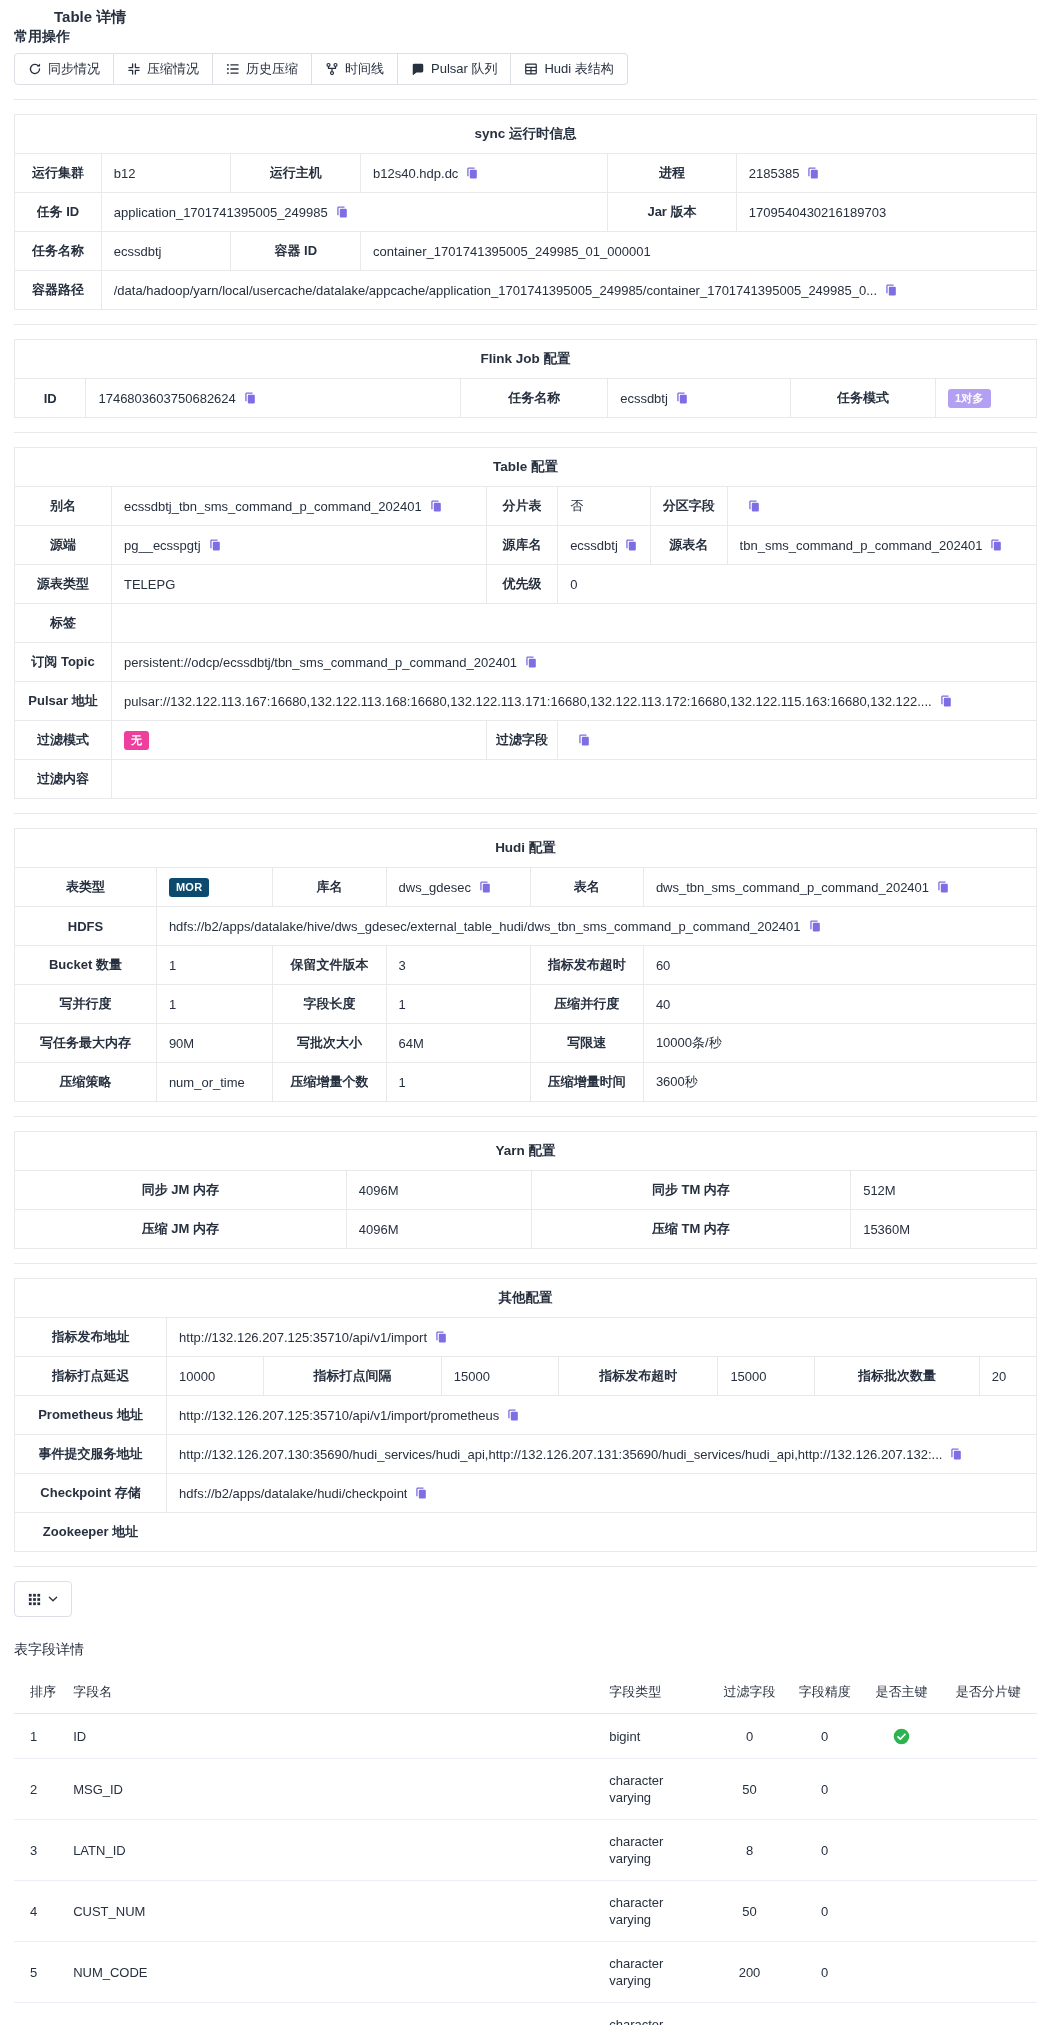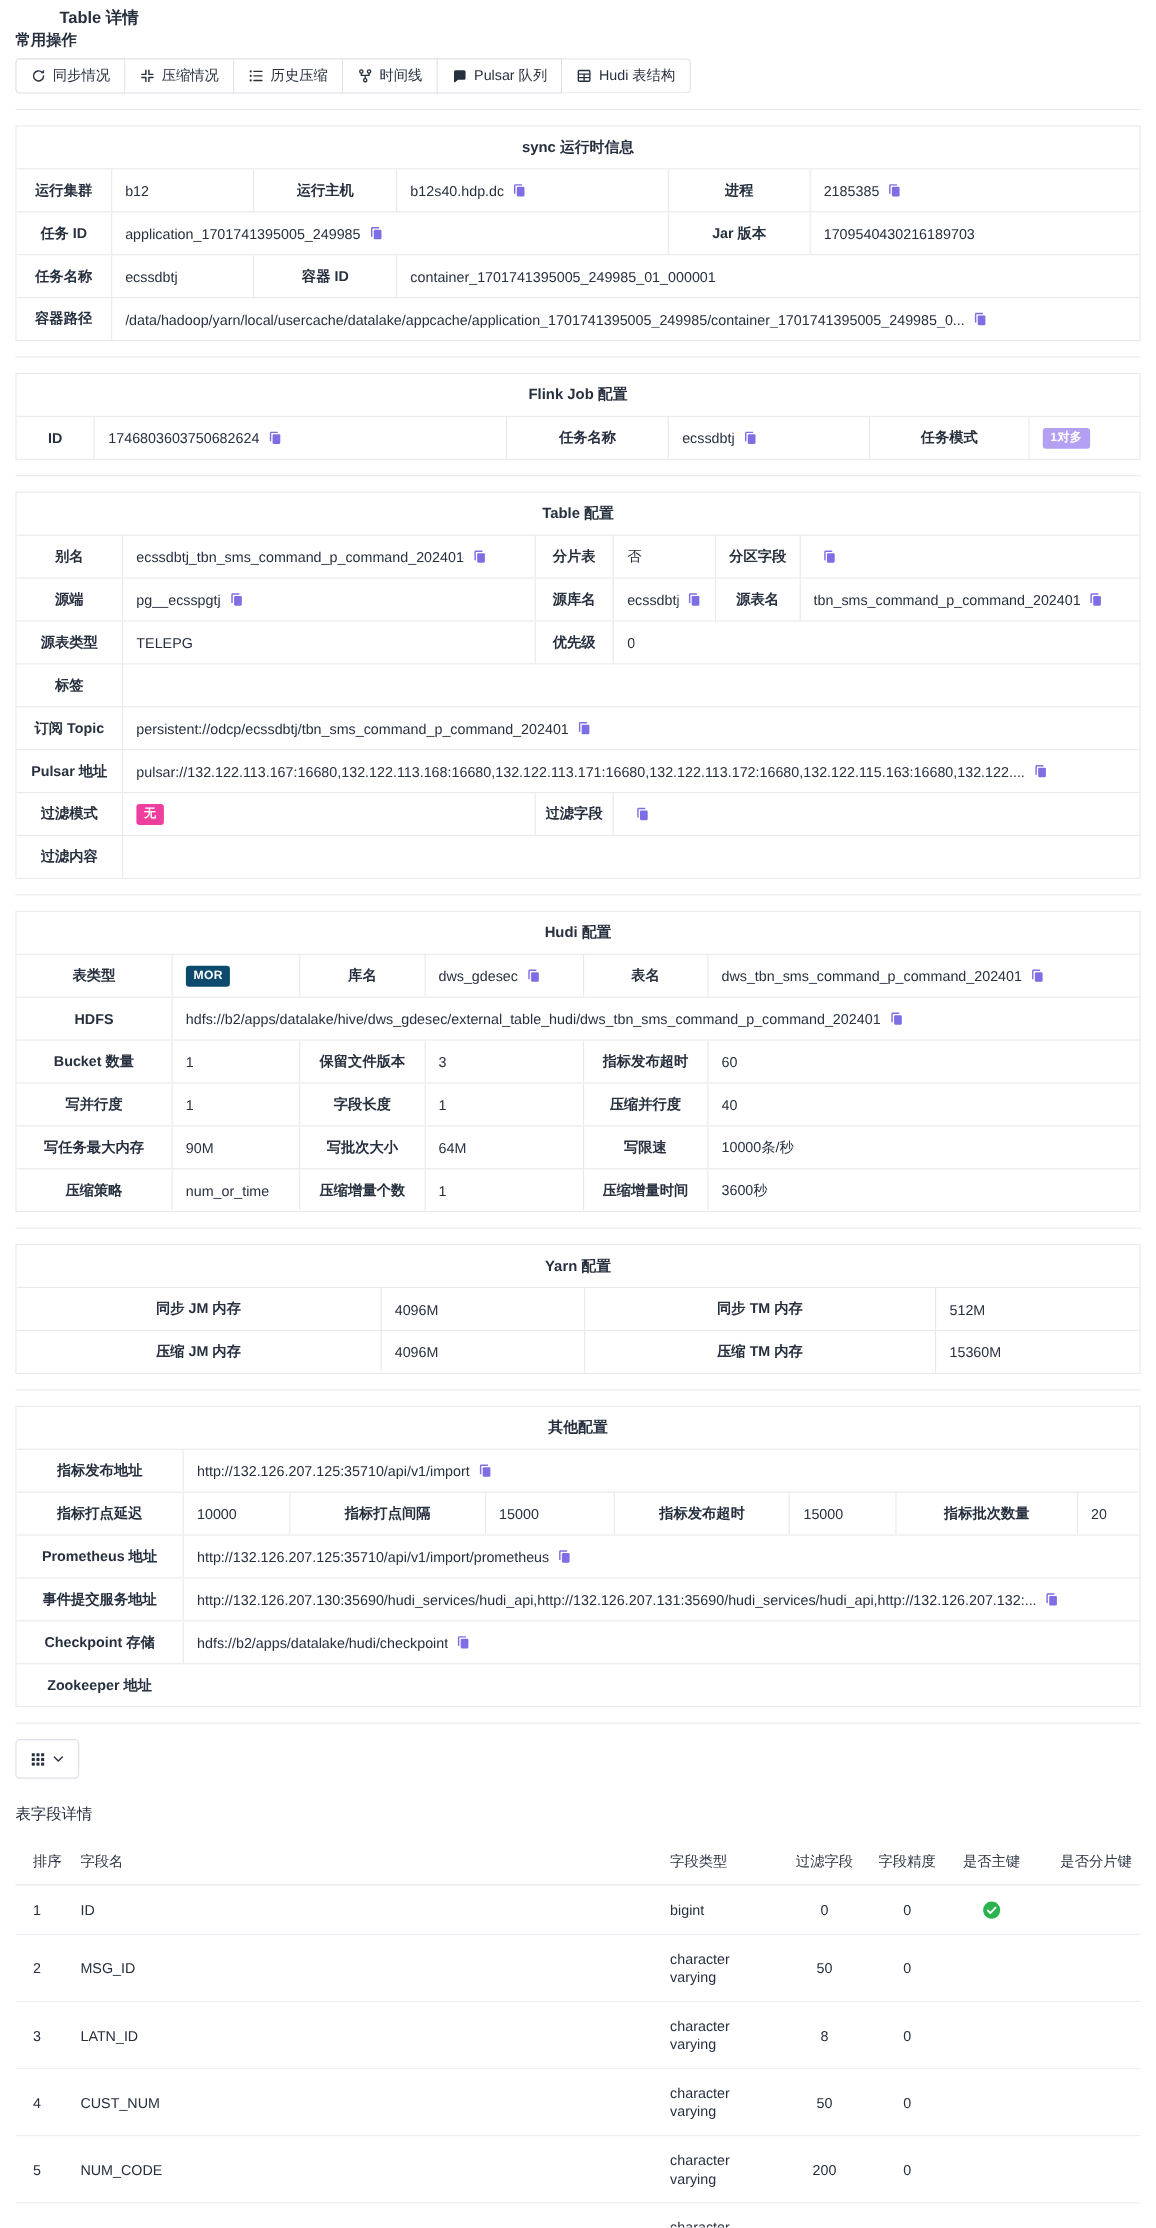--- a/index.html
+++ b/index.html
@@ -54,21 +54,21 @@
   .f-head .f-cell { padding:13px 8px; line-height:16px; }
   .f-row { display:flex; align-items:center; border-bottom:1px solid #ebeef5; }
   .f-row .f-cell { padding:13px 8px; line-height:17px; }
   .f-cell { overflow:hidden; }
   .c0 { width:5%;  padding-left:16px !important; }
   .c1 { width:52.4%; }
   .c2 { width:10.9%; }
   .c3 { width:7.2%; text-align:center; }
   .c4 { width:7.5%; text-align:center; }
   .c5 { width:7.5%; text-align:center; }
-  .c6 { width:9.5%; text-align:right; }
+  .c6 { width:9.5%; text-align:center; }
   .pk-ic { display:inline-flex; vertical-align:middle; line-height:0; }
 </style>
 </head>
 <body>
 
 <div class="page">
   <div class="page-title">Table 详情</div>
   <div class="subhead">常用操作</div>
   <div class="btn-group" id="toolbar">
       <button>

